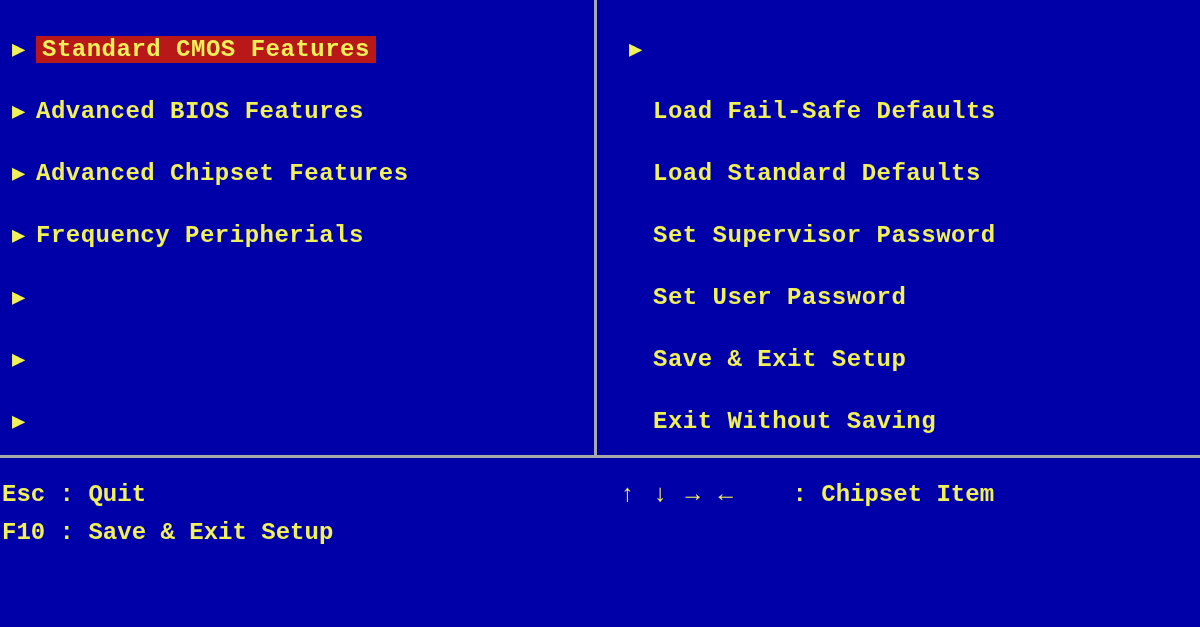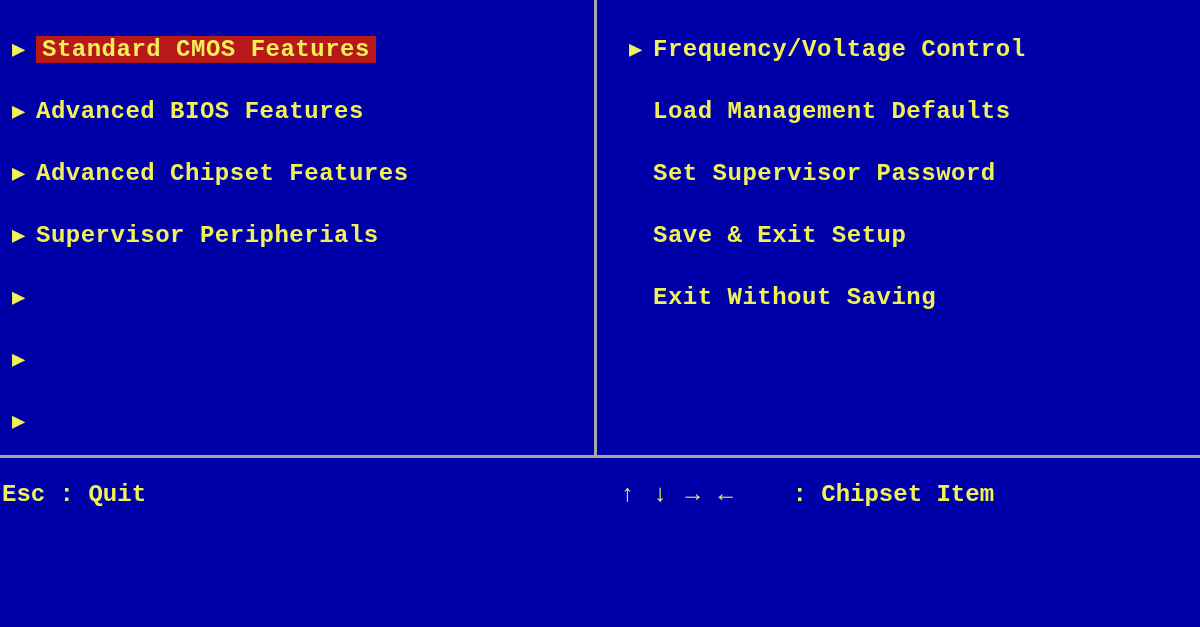--- a/index.html
+++ b/index.html
@@ -87,54 +87,64 @@
       <div class="menu-item">
         <span class="arrow">▶</span>
         <span class="label-wrap">Advanced BIOS Features</span>
       </div>
       <div class="menu-item">
         <span class="arrow">▶</span>
         <span class="label-wrap">Advanced Chipset Features</span>
       </div>
       <div class="menu-item">
         <span class="arrow">▶</span>
-        <span class="label-wrap">Supervisor Peripherials</span>
+        <span class="label-wrap">Frequency Peripherials</span>
       </div>
       <div class="menu-item">
         <span class="arrow">▶</span>
       </div>
       <div class="menu-item">
         <span class="arrow">▶</span>
       </div>
       <div class="menu-item">
         <span class="arrow">▶</span>
       </div>
     </div>
   <div class="column column-right" id="col-right">
       <div class="menu-item">
         <span class="arrow">▶</span>
-        <span class="label-wrap">Frequency/Voltage Control</span>
       </div>
       <div class="menu-item no-arrow">
         <span class="arrow">▶</span>
-        <span class="label-wrap">Load Management Defaults</span>
+        <span class="label-wrap">Load Fail-Safe Defaults</span>
+      </div>
+      <div class="menu-item no-arrow">
+        <span class="arrow">▶</span>
+        <span class="label-wrap">Load Standard Defaults</span>
       </div>
       <div class="menu-item no-arrow">
         <span class="arrow">▶</span>
         <span class="label-wrap">Set Supervisor Password</span>
+      </div>
+      <div class="menu-item no-arrow">
+        <span class="arrow">▶</span>
+        <span class="label-wrap">Set User Password</span>
       </div>
       <div class="menu-item no-arrow">
         <span class="arrow">▶</span>
         <span class="label-wrap">Save &amp; Exit Setup</span>
       </div>
       <div class="menu-item no-arrow">
         <span class="arrow">▶</span>
         <span class="label-wrap">Exit Without Saving</span>
       </div>
     </div>
 </div>
 
 <div class="footer">
   <div class="footer-row">
     <div class="footer-left"><span>Esc</span> : <span>Quit</span></div>
     <div class="footer-right"><span class="arrows-hint">↑ ↓ → ←</span>    : <span>Chipset Item</span></div>
   </div>
+  <div class="footer-row">
+    <div class="footer-left"><span>F10</span> : <span>Save &amp; Exit Setup</span></div>
+  </div>
 </div>
 
 </body></html>

